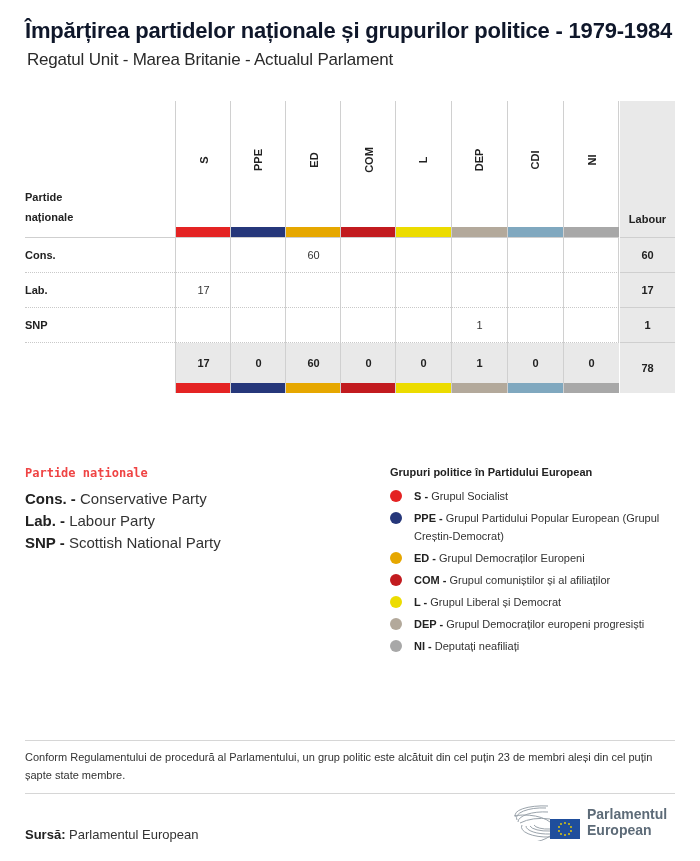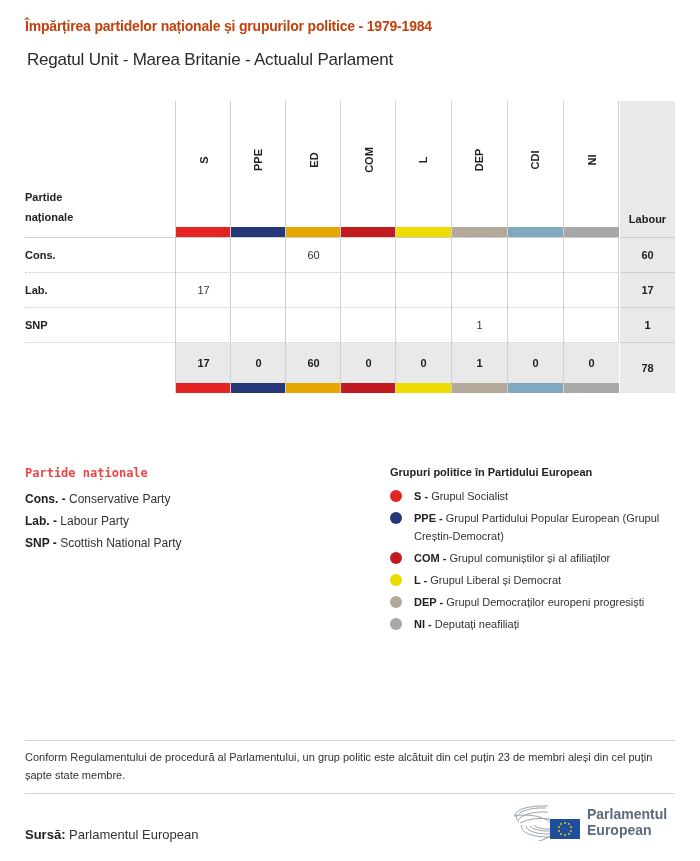--- a/index.html
+++ b/index.html
@@ -1,19 +1,19 @@
 <!DOCTYPE html>
 <html><head>
   <meta charset="utf-8">
   <style>
     * { box-sizing: border-box; margin: 0; padding: 0; }
     html, body { width: 700px; height: 861px; background: #ffffff; overflow: hidden; }
     body { font-family: "Liberation Sans", "DejaVu Sans", sans-serif; color: #222; position: relative; }
 
-    .title { position: absolute; left: 25px; top: 18px; font-size: 14px; font-weight: bold; color: #c2410c; letter-spacing: -0.2px; text-align: center; }
+    .title { position: absolute; left: 25px; top: 18px; font-size: 22px; font-weight: bold; color: #0f172a; letter-spacing: -0.2px; text-align: center; }
     .subtitle { position: absolute; left: 27px; top: 50px; font-size: 17px; color: #2a2a2a; letter-spacing: -0.2px; }
 
     
     .tbl { position: absolute; left: 25px; top: 101px; width: 650px; height: 292px; }
     .row-label-head { position: absolute; left: 0; top: 86px; font-size: 11px; font-weight: bold; line-height: 20px; color: #222; }
     .hline-head { position: absolute; left: 0; top: 136px; width: 594px; height: 1px; background: #cfcfcf; }
     .col { position: absolute; top: 0; width: 56px; height: 292px; border-left: 1px solid #d0d0d0; }
     .col-last { border-right: 1px solid #d0d0d0; }
     .col-head-label { position: absolute; left: 0; top: 0; width: 55px; height: 118px; display: flex; align-items: center; justify-content: center; }
     .col-head-label span { display: inline-block; transform: rotate(-90deg); font-size: 11px; font-weight: bold; color: #222; white-space: nowrap; }
@@ -29,21 +29,21 @@
     .row-name { position: absolute; left: 0; top: 0; height: 35px; line-height: 35px; font-size: 11px; font-weight: bold; color: #222; }
     .row-divider { position: absolute; left: 0; width: 594px; height: 0; border-top: 1px dotted #c9c9c9; }
     .cell { position: absolute; top: 0; width: 55px; height: 35px; line-height: 35px; text-align: center; font-size: 11px; color: #333; }
     .cell-seats { position: absolute; left: 595px; top: 0; width: 55px; height: 35px; line-height: 35px; text-align: center; font-size: 11px; font-weight: bold; color: #222; }
     .total-cell { position: absolute; top: 242px; width: 55px; height: 40px; line-height: 40px; text-align: center; font-size: 11px; font-weight: bold; color: #222; }
     .total-seats { position: absolute; left: 595px; top: 242px; width: 55px; height: 50px; line-height: 50px; text-align: center; font-size: 11px; font-weight: bold; color: #222; }
 
     
     .legend-left { position: absolute; left: 25px; top: 466px; }
     .legend-left h3 { font-family: "DejaVu Sans Mono", "Liberation Mono", monospace; font-size: 12px; font-weight: bold; color: #ef4444; margin-bottom: 8px; }
-    .legend-left .li { font-size: 12px; line-height: 22px; color: #333; }
+    .legend-left .li { font-size: 15px; line-height: 22px; color: #333; }
     .legend-left .li b { color: #222; }
 
     .legend-right { position: absolute; left: 390px; top: 466px; width: 300px; }
     .legend-right h3 { font-size: 11px; font-weight: bold; color: #222; margin-bottom: 9px; }
     .gitem { position: relative; padding-left: 24px; font-size: 11px; line-height: 18px; color: #333; margin-bottom: 4px; }
     .gitem b { color: #222; }
     .dot { position: absolute; left: 0; top: 3px; width: 12px; height: 12px; border-radius: 50%; }
 
     .hr1 { position: absolute; left: 25px; top: 740px; width: 650px; height: 1px; background: #d6d6d6; }
     .note { position: absolute; left: 25px; top: 748px; width: 650px; font-size: 11px; line-height: 18px; color: #333; }
@@ -197,20 +197,21 @@
   <h3>Partide naționale</h3>
   <div class="li"><b>Cons. -</b> <span>Conservative Party</span></div>
   <div class="li"><b>Lab. -</b> <span>Labour Party</span></div>
   <div class="li"><b>SNP -</b> <span>Scottish National Party</span></div>
 </div>
 
 <div class="legend-right">
   <h3>Grupuri politice în Partidului European</h3>
   <div class="gitem"><span class="dot" style="background:#e42323"></span><b>S -</b> <span>Grupul Socialist</span></div>
   <div class="gitem"><span class="dot" style="background:#26377a"></span><b>PPE -</b> <span>Grupul Partidului Popular European (Grupul Creștin-Democrat)</span></div>
+  <div class="gitem"><span class="dot" style="background:#e6a700"></span><b>ED -</b> <span>Grupul Democraților Europeni</span></div>
   <div class="gitem"><span class="dot" style="background:#c21b1f"></span><b>COM -</b> <span>Grupul comuniștilor și al afiliaților</span></div>
   <div class="gitem"><span class="dot" style="background:#ecdc00"></span><b>L -</b> <span>Grupul Liberal și Democrat</span></div>
   <div class="gitem"><span class="dot" style="background:#b3a99b"></span><b>DEP -</b> <span>Grupul Democraților europeni progresiști</span></div>
   <div class="gitem"><span class="dot" style="background:#a8a8a8"></span><b>NI -</b> <span>Deputați neafiliați</span></div>
 </div>
 
 <div class="hr1"></div>
 <div class="note">Conform Regulamentului de procedură al Parlamentului, un grup politic este alcătuit din cel puțin 23 de membri aleși din cel puțin șapte state membre.</div>
 <div class="hr2"></div>
 

